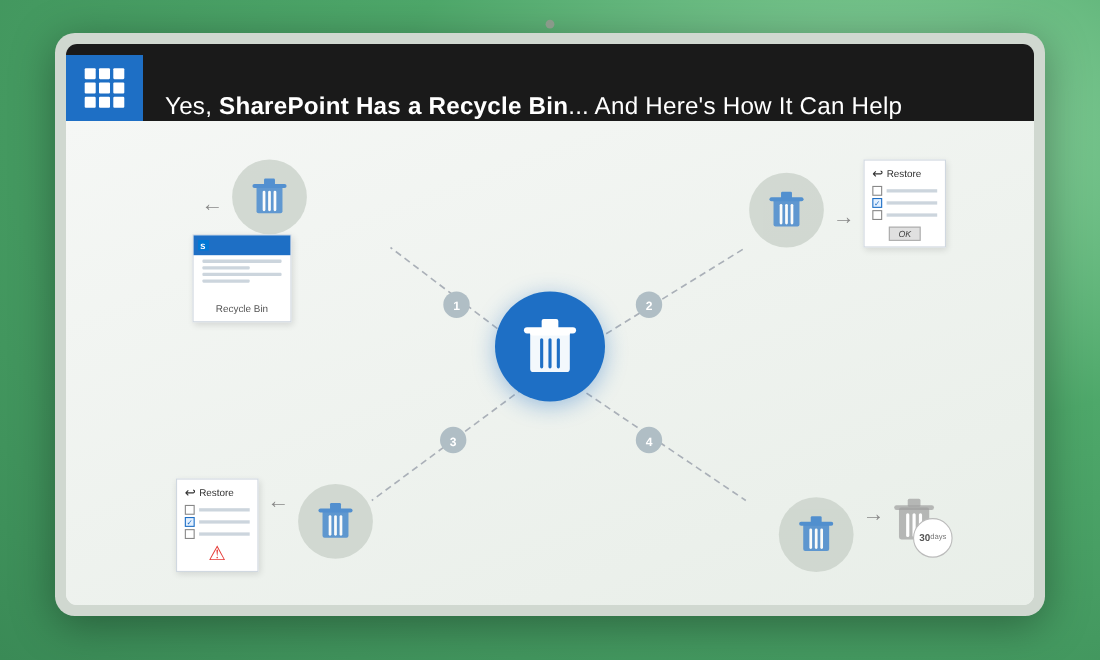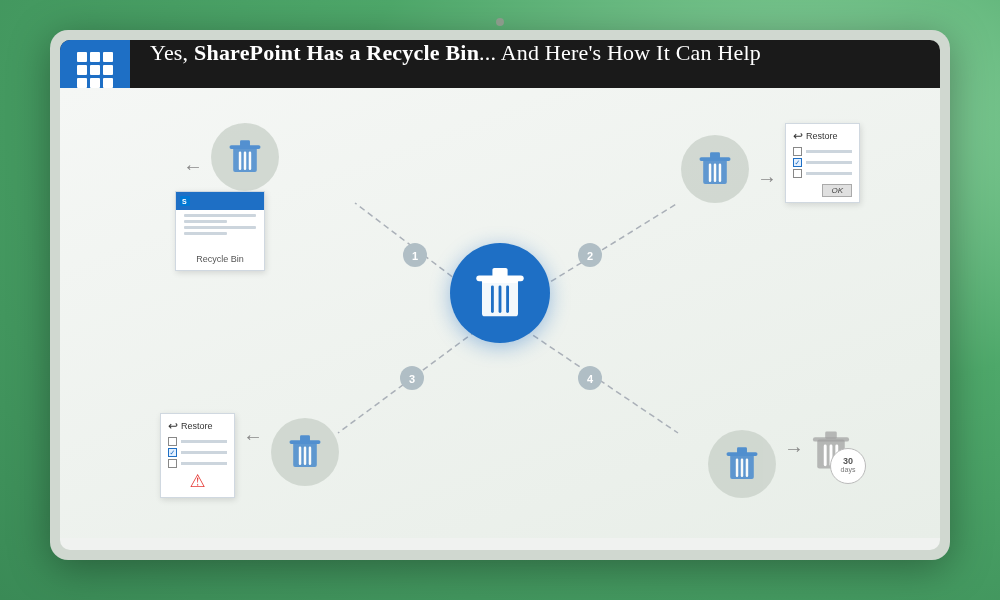--- a/index.html
+++ b/index.html
@@ -50,25 +50,24 @@
       width: 8px;
       height: 8px;
       background: #8a9a8a;
       border-radius: 50%;
       z-index: 10;
     }
 
     
     .header {
       display: flex;
-      align-items: flex-start;
+      align-items: flex-end;
       background: #1a1a1a;
-      height: 48px;
+      height: 70px;
       width: 100%;
-      font-family: Liberation Serif, serif;
     }
 
     .header-logo {
       background: #1e6fc5;
       width: 70px;
       height: 60px;
       display: flex;
       align-items: center;
       justify-content: center;
       flex-shrink: 0;
@@ -370,21 +369,21 @@
           <div class="restore-row">
             <div class="checkbox checked" style="background:#e3f0ff;">
               <span style="color:#1e6fc5;font-size:7px;">✓</span>
             </div>
             <div class="check-line"></div>
           </div>
           <div class="restore-row">
             <div class="checkbox"></div>
             <div class="check-line"></div>
           </div>
-          <div style="display:flex;justify-content:flex-end;font-style:italic;">
+          <div style="display:flex;justify-content:center;font-style:italic;">
             <div class="ok-button">OK</div>
           </div>
         </div>
       </div>
 
       <div class="corner-group" style="bottom:40px;left:100px;align-items:flex-start;">
 
         <div class="restore-card">
           <div class="restore-header">
             <span style="font-size:12px;">↩</span>
@@ -438,21 +437,21 @@
 
         <div style="position:relative;margin-top:5px;">
           <svg width="38" height="42" viewBox="0 0 50 58" fill="none">
             <rect x="6" y="13" width="38" height="40" rx="3" fill="#9e9e9e" opacity="0.7"></rect>
             <rect x="0" y="10" width="50" height="6" rx="3" fill="#9e9e9e" opacity="0.7"></rect>
             <rect x="17" y="2" width="16" height="10" rx="2" fill="#9e9e9e" opacity="0.7"></rect>
             <line x1="17" y1="22" x2="17" y2="48" stroke="white" stroke-width="4" stroke-linecap="round"></line>
             <line x1="25" y1="22" x2="25" y2="48" stroke="white" stroke-width="4" stroke-linecap="round"></line>
             <line x1="33" y1="22" x2="33" y2="48" stroke="white" stroke-width="4" stroke-linecap="round"></line>
           </svg>
-          <div style="position:absolute;bottom:-8px;right:-16px;width:36px;height:36px;border:1.5px solid #bbb;border-radius:50%;background:white;display:flex;flex-direction:column;align-items:center;justify-content:center;">
+          <div style="position:absolute;bottom:-8px;right:-16px;width:36px;height:36px;border:1.5px solid #bbb;border-radius:50%;background:white;display:flex;flex-direction:row;align-items:center;justify-content:center;">
             <span style="font-size:9px;font-weight:bold;color:#555;line-height:1;">30</span>
             <span style="font-size:7px;color:#777;line-height:1.2;">days</span>
           </div>
         </div>
       </div>
 
     </div>
   </div>
 </div>
 

